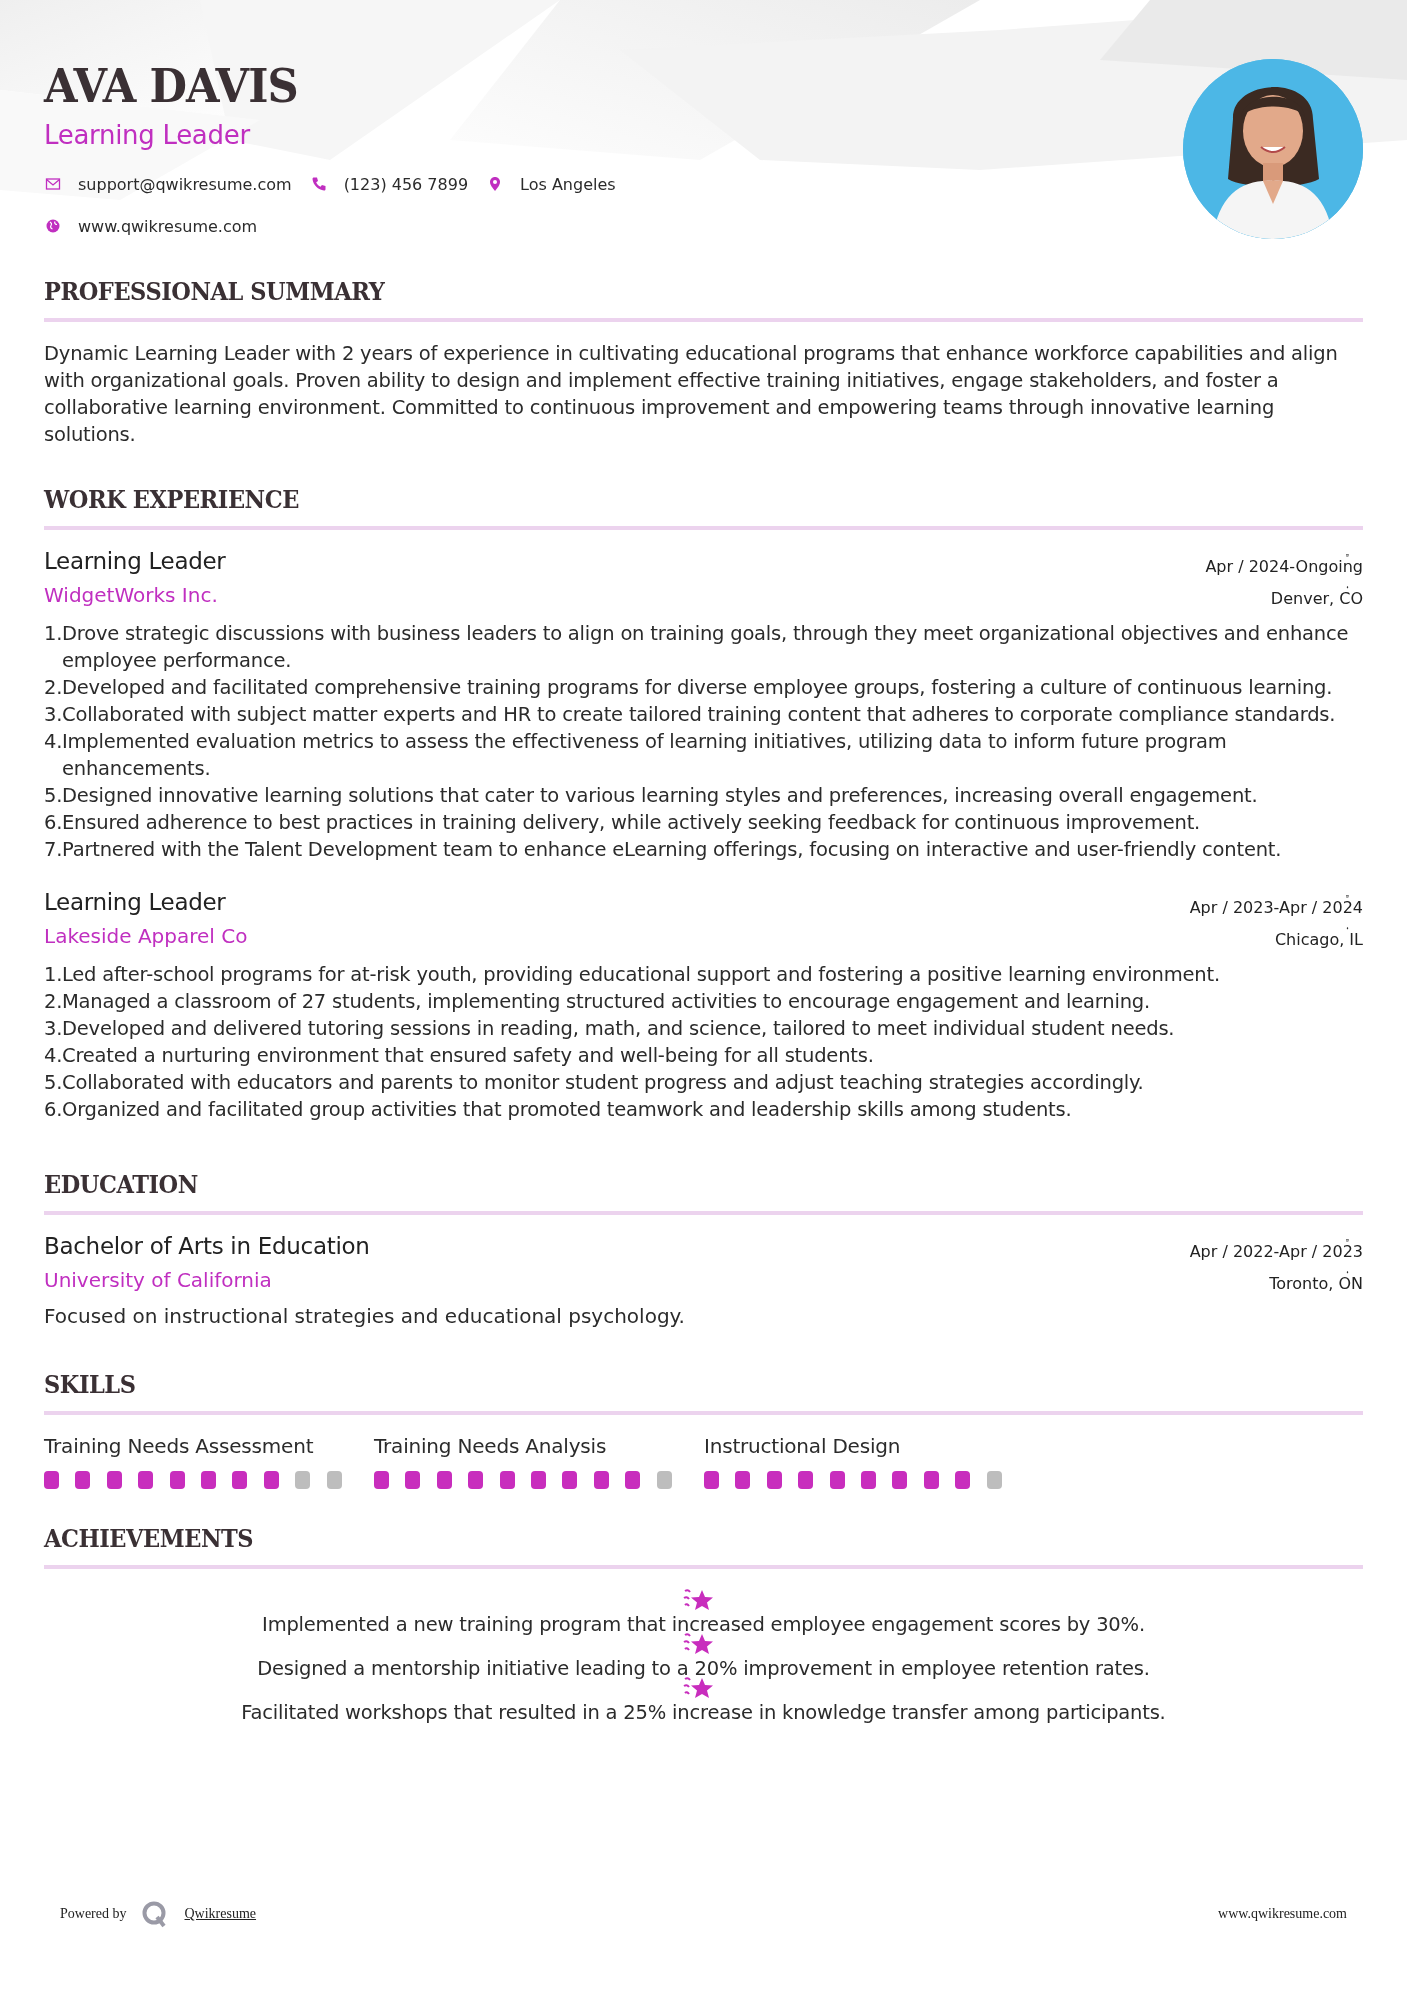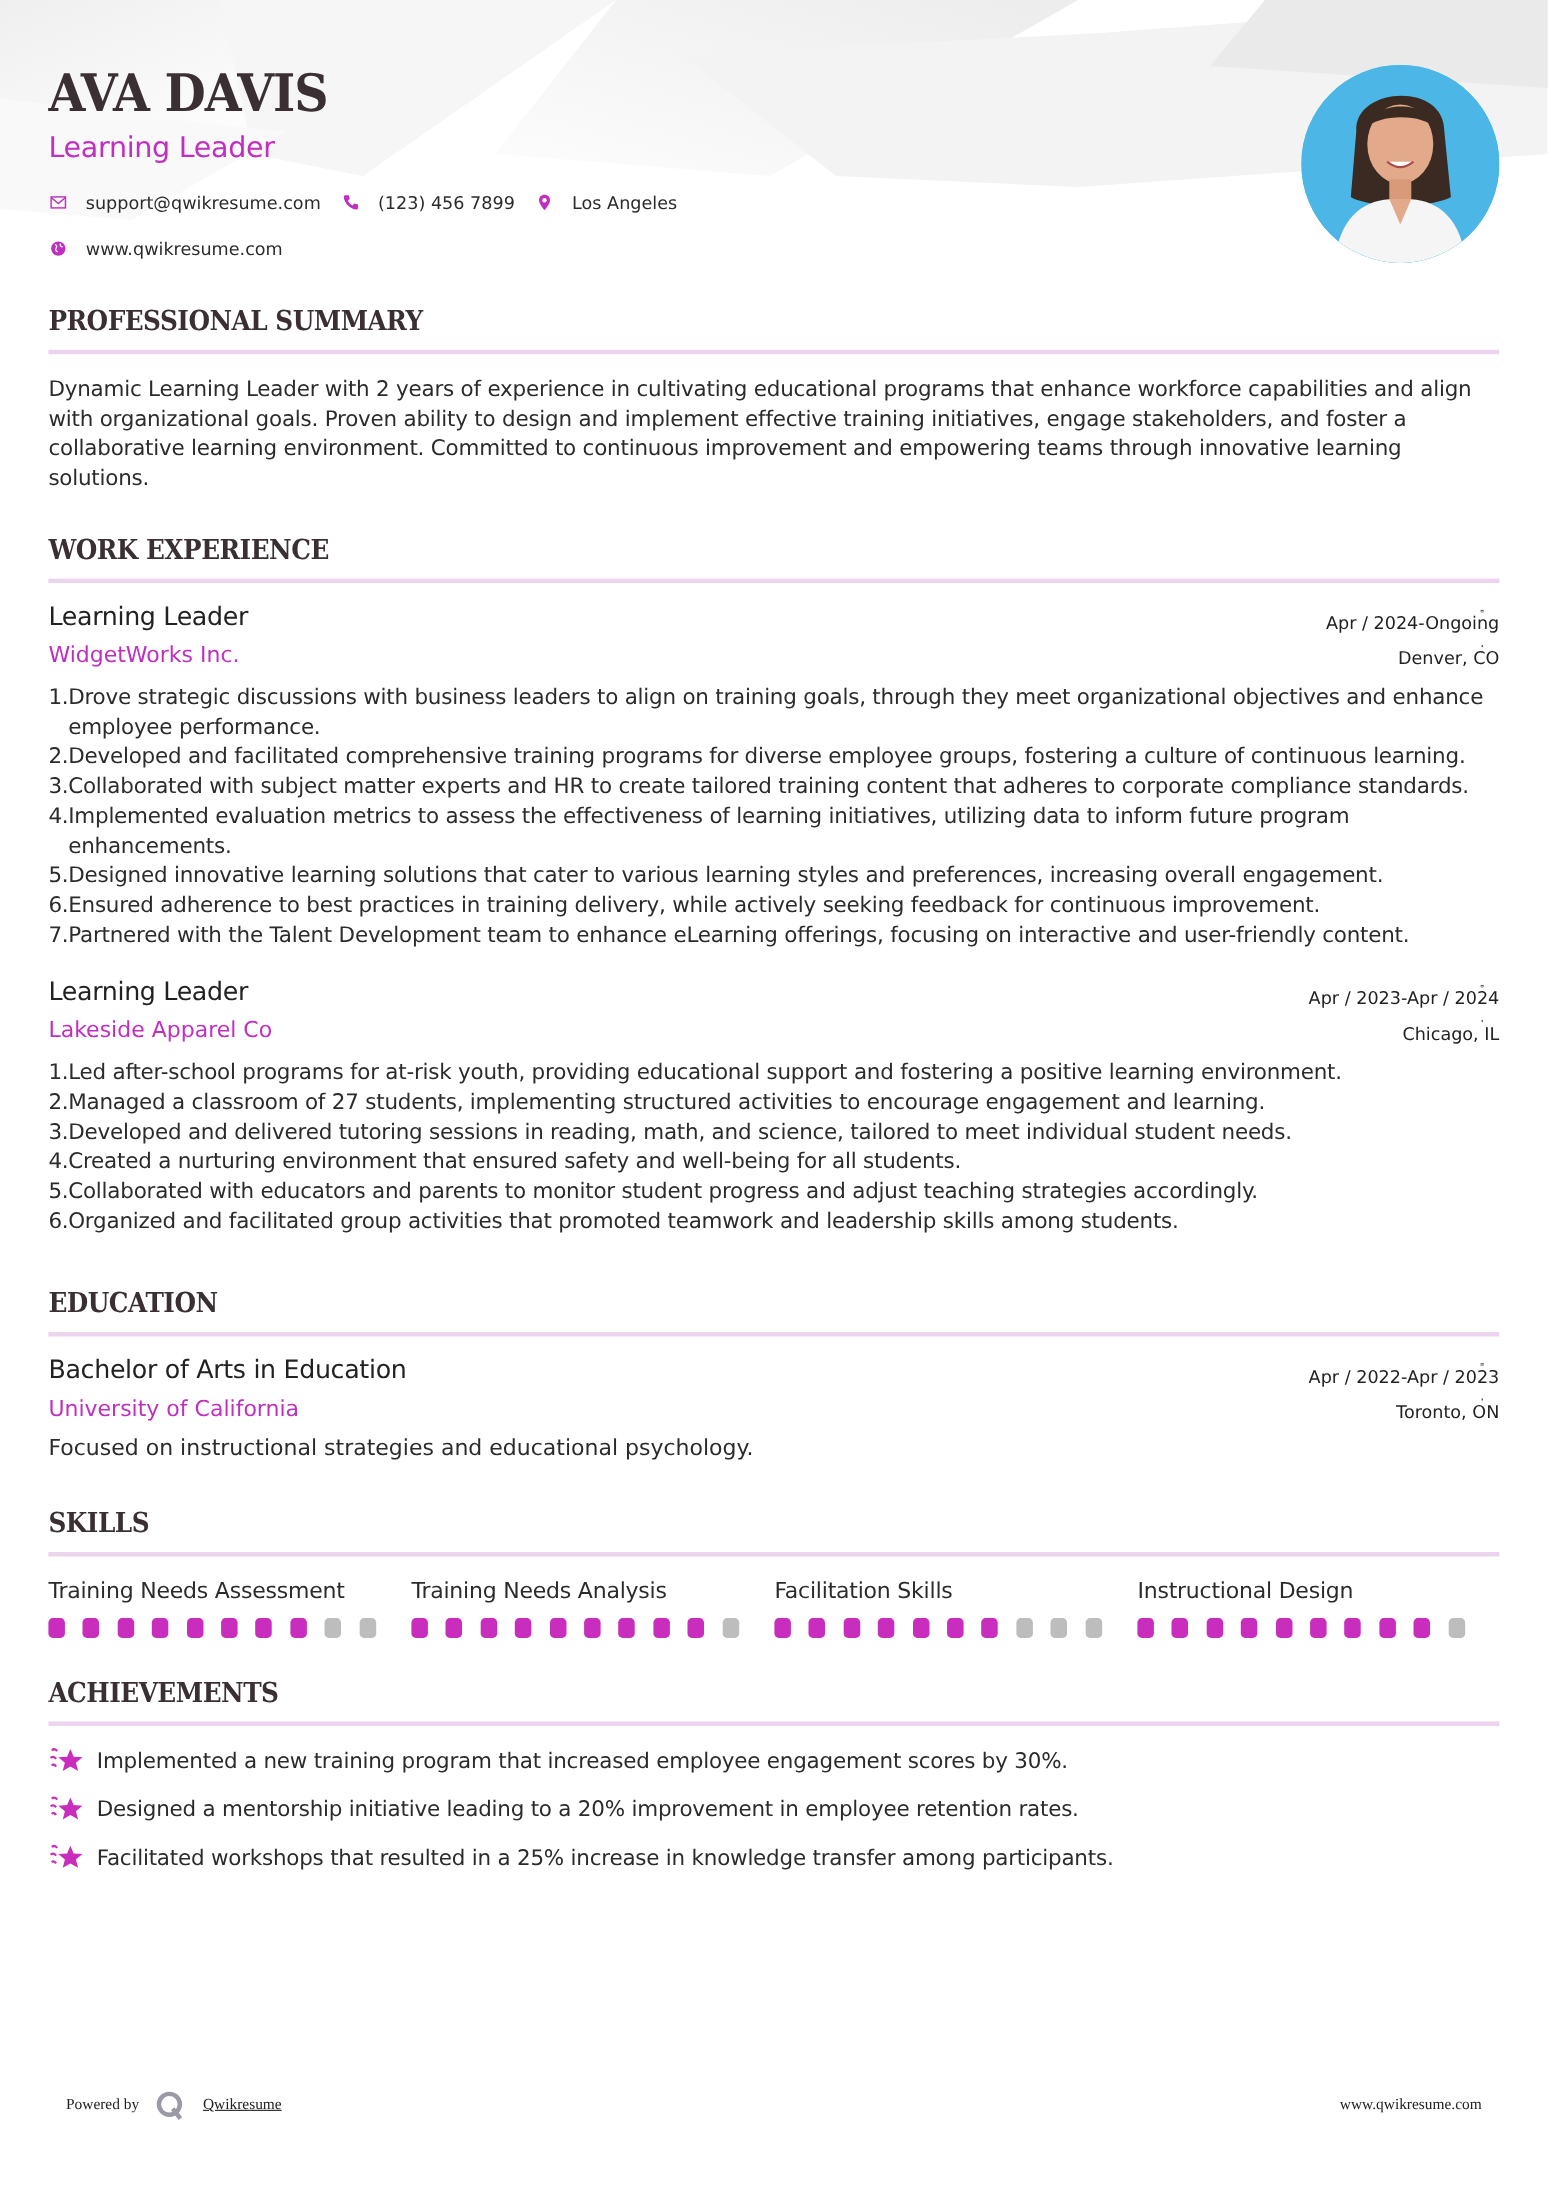--- a/index.html
+++ b/index.html
@@ -64,21 +64,21 @@
     .skills { display: flex; margin-top: 18px; }
     .skill { width: 330px; }
     .skill:last-child { width: auto; }
     .skill-name { font-size: 20px; color: #2b2b2b; line-height: 26px; letter-spacing: -0.2px; }
     .dots { display: flex; margin-top: 12px; }
     .dot { width: 15px; height: 18px; border-radius: 4px; margin-right: 16.4px; background: #bdbdbd; }
     .dot.on { background: #c82dbd; }
 
     
     .ach-list { margin-top: 18px; }
-    .ach { display: flex; align-items: center; height: 26px; margin-bottom: 18px; font-size: 19.5px; color: #2b2b2b; letter-spacing: -0.2px; }
+    .ach { display: flex; align-items: center; height: 26px; margin-bottom: 18px; font-size: 19.5px; color: #2b2b2b; letter-spacing: -0.2px; flex-direction: column; }
     .ach .star { width: 34px; height: 26px; margin-right: 10px; flex: none; }
 
     
     .footer { position: absolute; left: 60px; right: 60px; top: 1900px; display: flex; justify-content: space-between; align-items: center; font-size: 14px; color: #222; font-family: Liberation Serif, serif; }
     .footer-left { display: flex; align-items: center; }
     .footer-left .q { margin: 0 16px 0 14px; width: 28px; height: 28px; }
     .footer-link { text-decoration: underline; color: #222; }
   </style>
 </head>
 <body>
@@ -349,35 +349,20 @@
             <span class="dot on"></span>
             <span class="dot on"></span>
             <span class="dot on"></span>
             <span class="dot on"></span>
             <span class="dot on"></span>
             <span class="dot on"></span>
             <span class="dot"></span>
           </div>
       </div>
       <div class="skill">
-        <div class="skill-name">Facilitation Skills</div>
-        <div class="dots">
-            <span class="dot on"></span>
-            <span class="dot on"></span>
-            <span class="dot on"></span>
-            <span class="dot on"></span>
-            <span class="dot on"></span>
-            <span class="dot on"></span>
-            <span class="dot on"></span>
-            <span class="dot"></span>
-            <span class="dot"></span>
-            <span class="dot"></span>
-          </div>
-      </div>
-      <div class="skill">
         <div class="skill-name">Instructional Design</div>
         <div class="dots">
             <span class="dot on"></span>
             <span class="dot on"></span>
             <span class="dot on"></span>
             <span class="dot on"></span>
             <span class="dot on"></span>
             <span class="dot on"></span>
             <span class="dot on"></span>
             <span class="dot on"></span>

